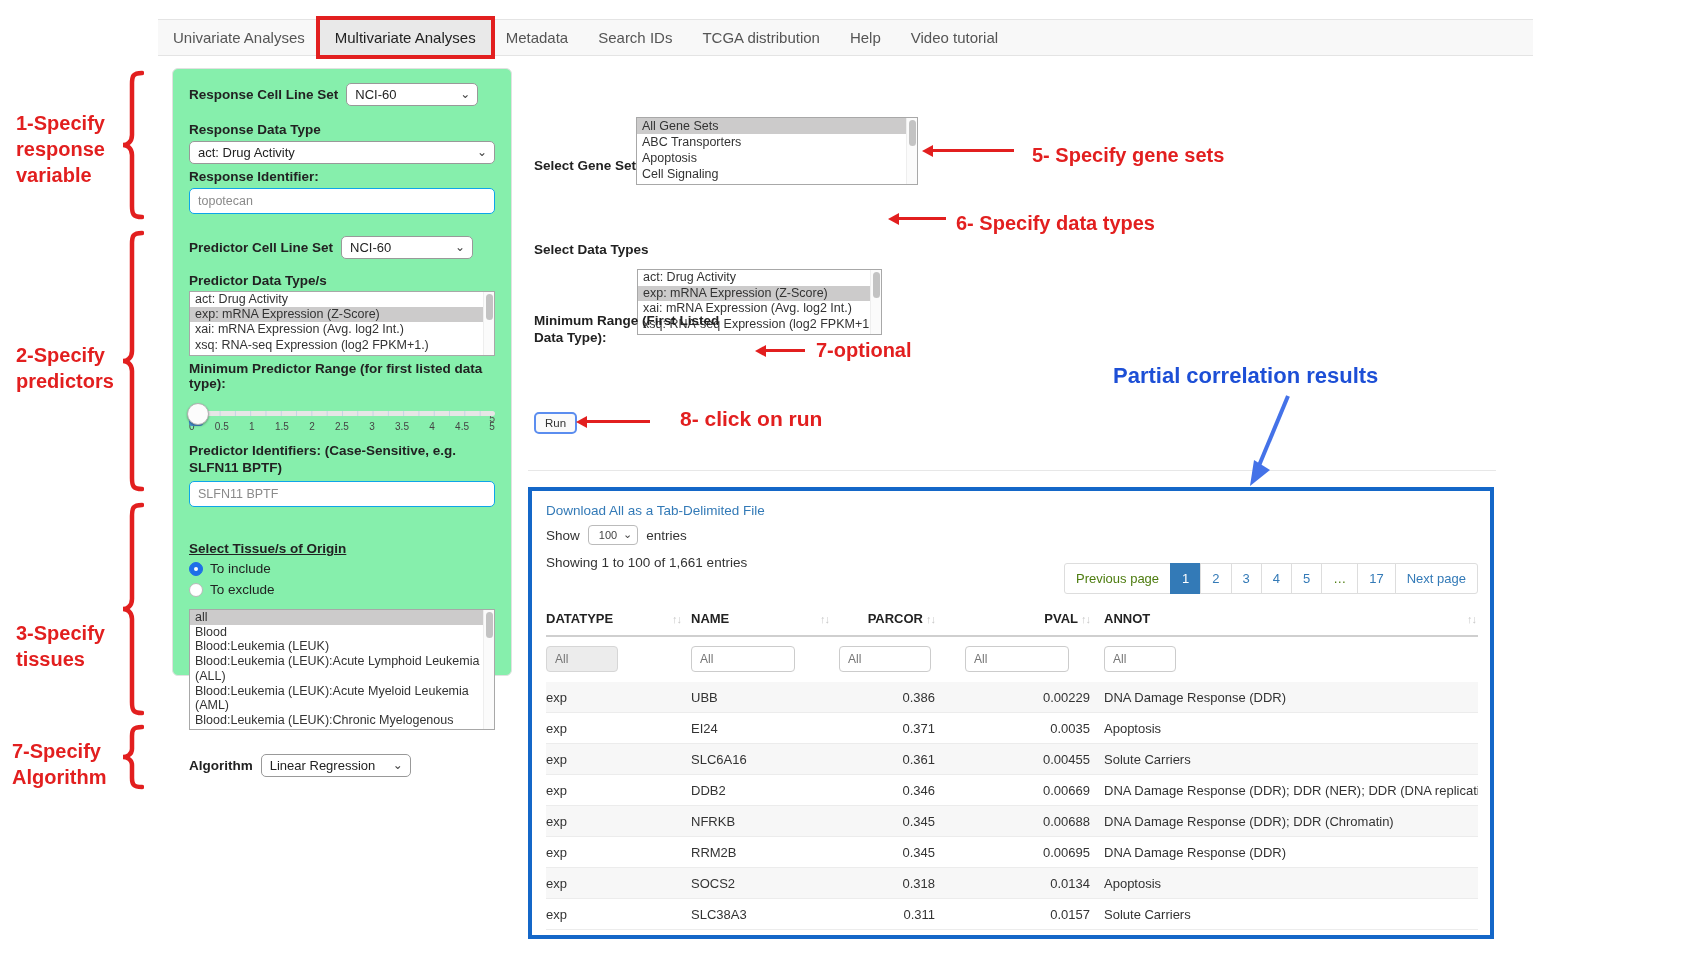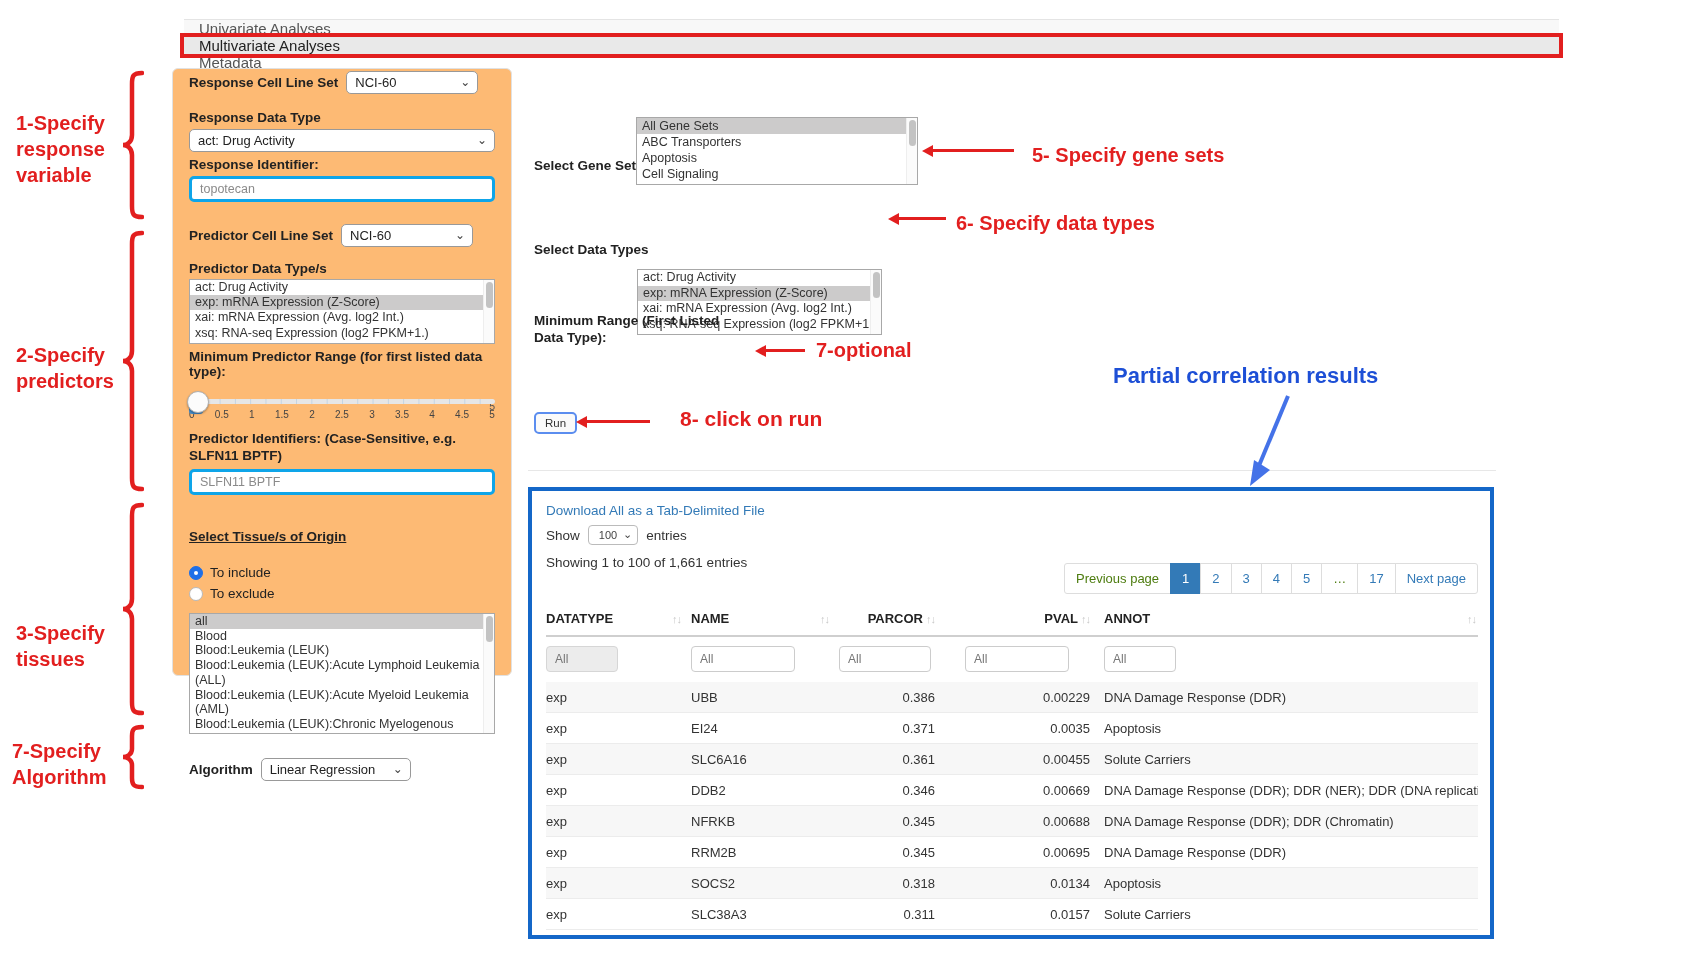--- a/index.html
+++ b/index.html
@@ -6,26 +6,26 @@
   body{font-family:"Liberation Sans",sans-serif;color:#333;}
   .canvas{position:relative;width:1700px;height:956px;background:#fff;overflow:hidden;}
   .a{position:absolute;}
 
   
   .navbar{display:flex;align-items:stretch;background:#f8f8f8;border-top:1px solid #e4e4e4;border-bottom:1px solid #e4e4e4;font-size:15px;color:#555;height:37px;box-sizing:border-box;}
   .nav-item{display:flex;align-items:center;padding:0 15px;white-space:nowrap;cursor:pointer;}
   .nav-item.active{background:#e9e9e9;color:#222;box-shadow:0 0 0 4px #e21f1f;position:relative;z-index:3;}
 
   
-  .panel{left:172px;top:68px;width:340px;height:608px;background:#fdba74;border:1px solid #e1e1e1;border-radius:6px;padding:2px 16px;box-sizing:border-box;font-size:13.5px;}
+  .panel{left:172px;top:68px;width:340px;height:608px;background:#86efac;border:1px solid #e1e1e1;border-radius:6px;padding:14px 16px;box-sizing:border-box;font-size:13.5px;}
   .f-label{font-weight:bold;font-size:13.5px;color:#222;}
   .row-inline{display:flex;align-items:center;gap:8px;}
   .sel{background:#fff;border:1px solid #999;border-radius:5px;padding:3px 24px 3px 8px;position:relative;font-size:13px;color:#222;white-space:nowrap;box-sizing:border-box;}
   .sel .chev{position:absolute;right:7px;top:50%;transform:translateY(-54%);font-size:12px;color:#444;}
-  .tinput{background:#fff;border:3px solid #0ea5e9;border-radius:5px;height:26px;padding:0 8px;font-size:12.5px;color:#8a8a8a;width:100%;box-sizing:border-box;font-family:inherit;}
+  .tinput{background:#fff;border:1px solid #0ea5e9;border-radius:5px;height:26px;padding:0 8px;font-size:12.5px;color:#8a8a8a;width:100%;box-sizing:border-box;font-family:inherit;}
   .listbox{background:#fff;border:1px solid #a8a8a8;font-size:12.5px;color:#333;position:relative;overflow:hidden;}
   .lb-item{padding:0 5px;line-height:15.2px;white-space:nowrap;}
   .lb-item.wrap{white-space:normal;}
   .lb-item.selected{background:#cccbcb;}
   .lb-scroll{position:absolute;right:0;top:0;bottom:0;width:10px;background:#fbfbfb;border-left:1px solid #eee;}
   .lb-thumb{position:absolute;top:2px;right:1px;width:7px;height:26px;border-radius:4px;background:#c3c3c3;}
 
   
   .slider{position:relative;}
   .sl-badge{position:absolute;left:0;top:0;background:#428bca;color:#fff;font-size:10.5px;padding:0 4px;border-radius:3px;line-height:15px;}
@@ -83,21 +83,21 @@
   .td.annot{padding-left:14px;padding-right:2px;}
 
   .hr-soft{background:#e7e7e7;height:1px;}
   svg{display:block;}
 </style>
 </head>
 <body>
 
 <div class="canvas">
 
-  <div class="a navbar" style="left:184px;top:19px;width:1375px;flex-direction:column;">
+  <div class="a navbar" style="left:158px;top:19px;width:1375px;">
     <div class="nav-item">Univariate Analyses</div>
     <div class="nav-item active">Multivariate Analyses</div>
     <div class="nav-item">Metadata</div>
     <div class="nav-item">Search IDs</div>
     <div class="nav-item">TCGA distribution</div>
     <div class="nav-item">Help</div>
     <div class="nav-item">Video tutorial</div>
   </div>
 
   <div class="a red-note" style="left:16px;top:110px;">
@@ -188,21 +188,21 @@
           <span>4</span>
           <span>4.5</span>
           <span>5</span>
       </div>
     </div>
 
     <div class="f-label" style="margin-top:10px;line-height:17px;">Predictor Identifiers: (Case-Sensitive, e.g. SLFN11 BPTF)</div>
     <input class="tinput" style="margin-top: 5px;" value="SLFN11 BPTF">
 
     <div class="f-label" style="margin-top:34px;text-decoration:underline;">Select Tissue/s of Origin</div>
-    <div class="radio-row" style="margin-top:21px;">
+    <div class="radio-row" style="margin-top:5px;">
       <span class="radio checked"></span>
       <span>To include</span>
     </div>
     <div class="radio-row" style="margin-top:6px;">
       <span class="radio"></span>
       <span>To exclude</span>
     </div>
 
     <div class="listbox" style="margin-top:12px;height:119px;font-size:12.5px;">
       <div class="lb-item selected" style="line-height:14.7px;">all</div>

